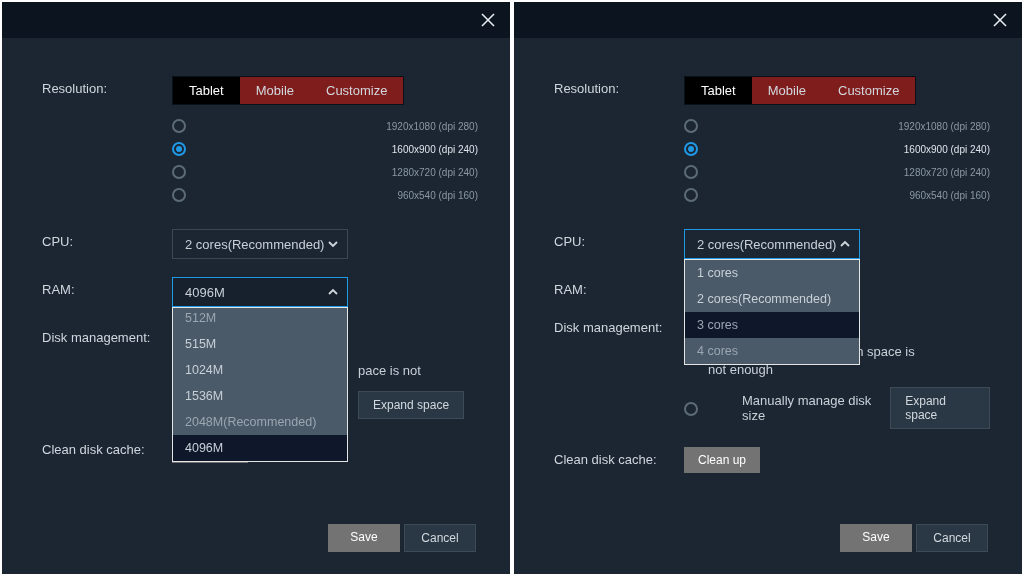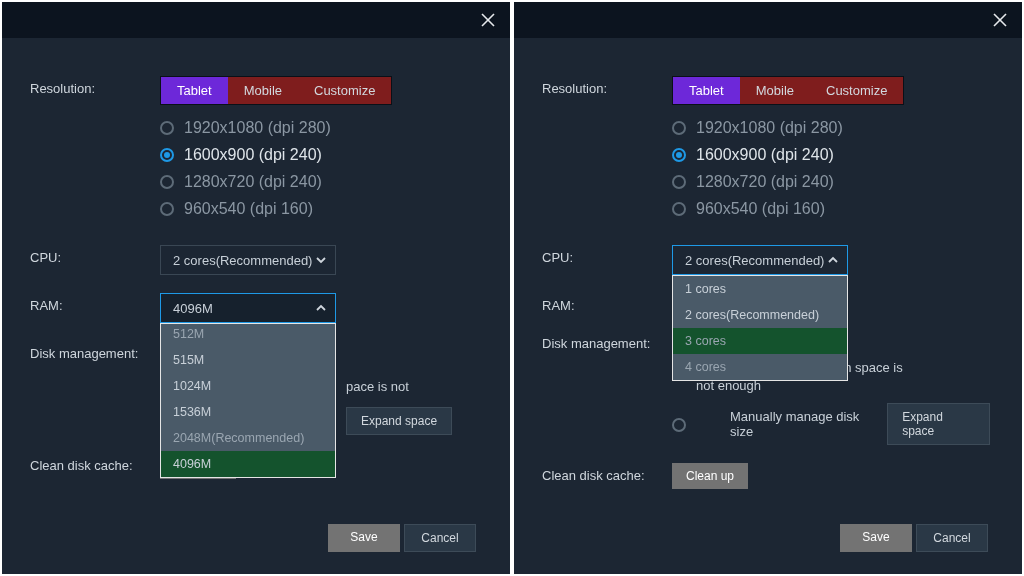--- a/index.html
+++ b/index.html
@@ -28,20 +28,21 @@
     padding-right: 12px;
   }
   .close-x {
     width: 20px; height: 20px;
     display:flex; align-items:center; justify-content:center;
     cursor:pointer;
   }
   .close-x svg { stroke:#e6e9ec; stroke-width:1.6; }
   .content {
     padding: 38px 32px 20px 28px;
+    margin-left: 12px;
   }
   .row {
     display: flex;
     margin-bottom: 18px;
   }
   .label-col {
     width: 130px;
     color:#cfd6dd;
     padding-top:5px;
   }
@@ -54,29 +55,30 @@
     border:1px solid #0a1018;
     width: fit-content;
   }
   .seg-btn {
     padding: 6px 16px;
     background:#7f1d1d;
     color:#d2d8de;
     cursor:pointer;
     font-size:13px;
   }
-  .seg-btn.active { background:#6d28d9; color:#fff;text-align:center; }
+  .seg-btn.active { background:#000000; color:#fff;text-align:center; }
   .radio-list { margin-top:14px; }
   .radio-item {
     display:flex; align-items:center;
     gap:10px;
     margin: 9px 0;
     color:#8b97a3;
-    font-size:16px;
-    cursor:pointer;
+    font-size:10px;
+    cursor:pointer;
+    justify-content:space-between;
   }
   .radio-item.sel { color:#dfe5ea; }
   .radio-dot {
     width:14px; height:14px; border-radius:50%;
     border:2px solid #5d6b78;
     display:flex; align-items:center; justify-content:center;
   }
   .radio-item.sel .radio-dot { border-color:#1e99e6; }
   .radio-item.sel .radio-dot::after {
     content:""; width:6px; height:6px; border-radius:50%; background:#1e99e6;
@@ -103,21 +105,21 @@
     border:1px solid #e5e5e5;
     z-index:10;
   }
   .dd-item {
     padding:6px 12px;
     color:#c8d0d8;
     font-size:12.5px;
     cursor:pointer;
   }
   .dd-item.dim { color:#9aa6b1; }
-  .dd-item.hl { background:#14532d; }
+  .dd-item.hl { background:#0f172a; }
   .disk-radio {
     display:flex; align-items:flex-start; gap:10px;
     margin-bottom:8px;
   }
   .disk-radio .rdot {
     width:14px; height:14px; border-radius:50%;
     border:2px solid #5d6b78; margin-top:2px;
     display:flex; align-items:center; justify-content:center;
     flex-shrink:0;
   }

